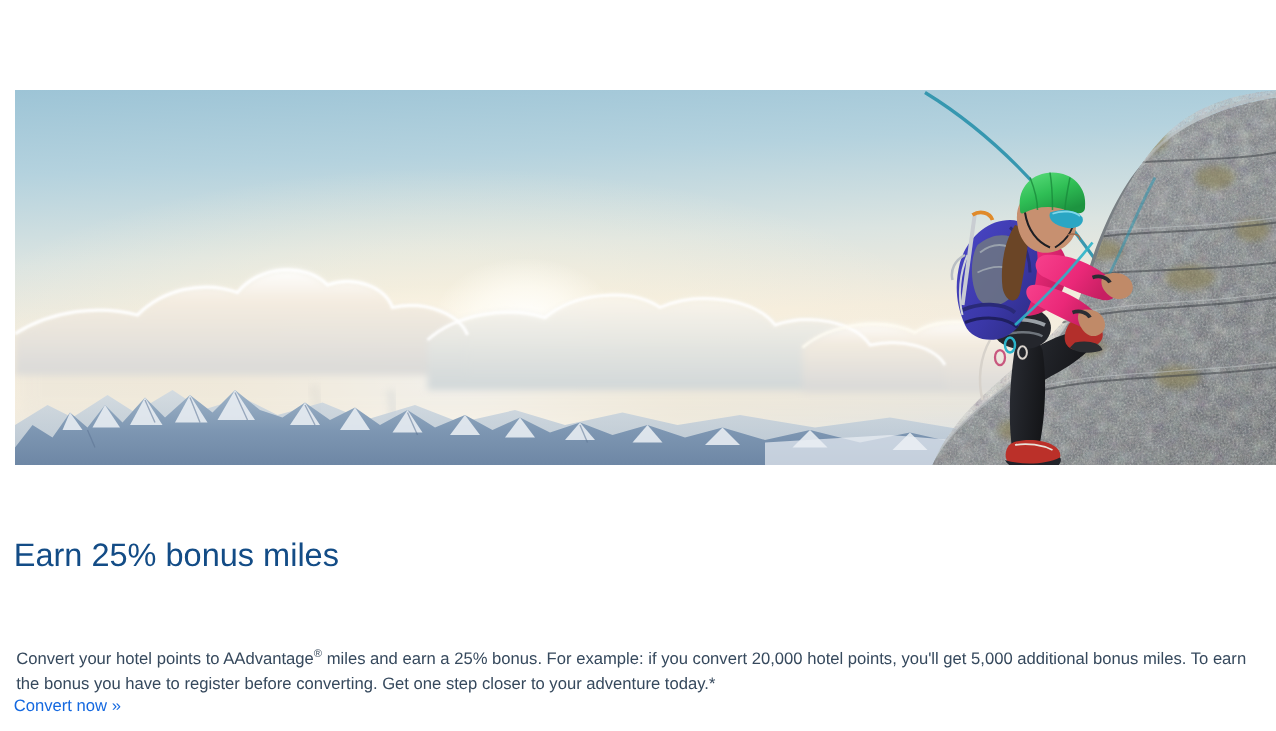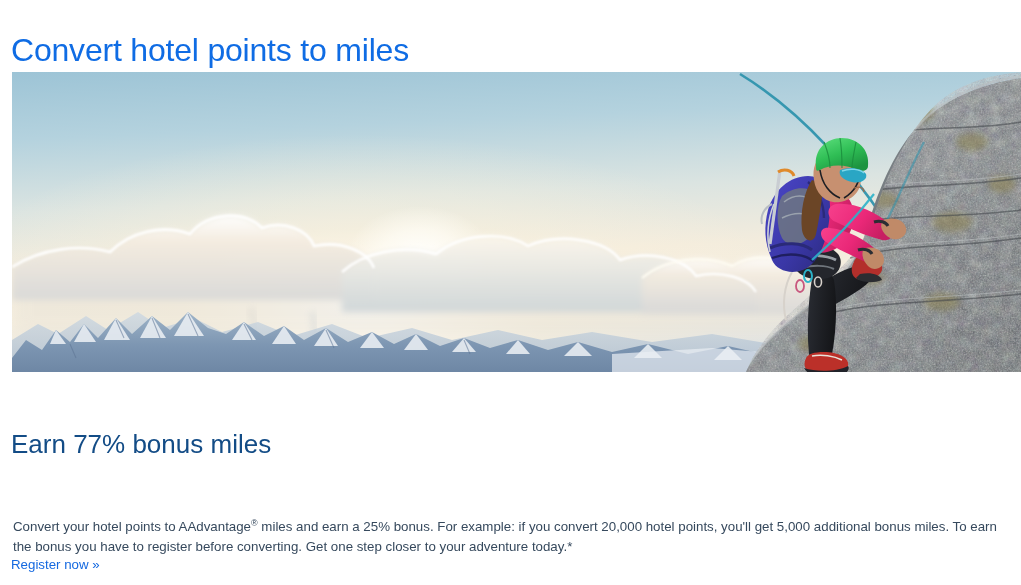--- a/index.html
+++ b/index.html
@@ -72,21 +72,20 @@
     line-height: 18px;
     white-space: nowrap;
     cursor: pointer;
   }
 </style>
 </head>
 <body>
 
 <div class="page">
 
-  <h1 class="page-title">Convert hotel points to miles</h1>
 
   <div class="hero">
     <svg class="hero-svg" viewBox="0 0 1009 300" preserveAspectRatio="xMidYMid slice">
       <defs>
         <linearGradient id="skyGrad" x1="0" y1="0" x2="0.15" y2="1">
           <stop offset="0%" stop-color="#9dc4d6"></stop>
           <stop offset="22%" stop-color="#b4d2de"></stop>
           <stop offset="46%" stop-color="#dbe4e1"></stop>
           <stop offset="66%" stop-color="#f3ecdd"></stop>
           <stop offset="82%" stop-color="#f7efe0"></stop>
@@ -396,19 +395,19 @@
           <path d="M 830,99 C 838,96 848,97 852,101" stroke="#7fd8ea" stroke-width="1.4" fill="none"></path>
 
           <path d="M 842,116 C 848,114 852,116 852,120" stroke="#a06b4d" stroke-width="1.2" fill="none"></path>
 
           <path d="M 800,188 C 818,172 840,150 862,122" stroke="#2bb3c9" stroke-width="2.2" fill="none" opacity="0.9"></path>
         </g>
       </g>
     </svg>
   </div>
 
-  <h2 class="sub-heading">Earn 77% bonus miles</h2>
+  <h2 class="sub-heading">Earn 25% bonus miles</h2>
 
   <p class="body-copy"><span>Convert your hotel points to AAdvantage</span><sup>®</sup><span> miles and earn a 25% bonus. For example: if you convert 20,000 hotel points, you'll get 5,000 additional bonus miles. To earn the bonus you have to register before converting. Get one step closer to your adventure today.*</span></p>
 
-  <a class="register-link" href="#">Register now »</a>
+  <a class="register-link" href="#">Convert now »</a>
 
 </div>
 
 </body></html>

